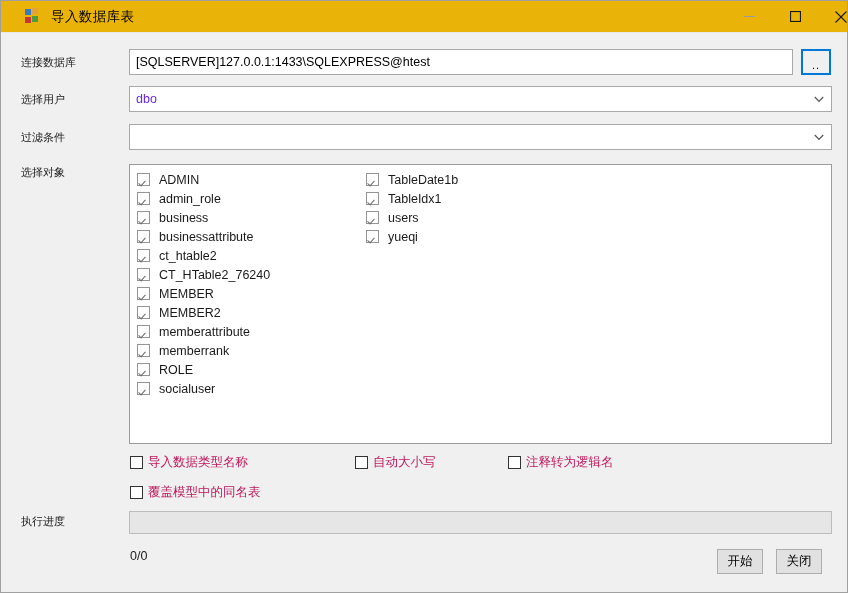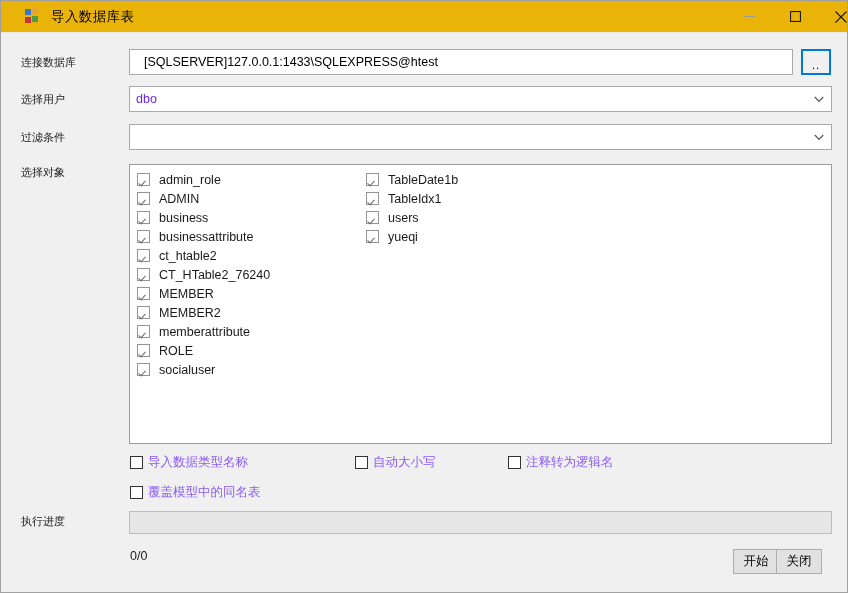--- a/index.html
+++ b/index.html
@@ -85,21 +85,21 @@
 
   .textbox {
     position: absolute;
     box-sizing: border-box;
     background: #ffffff;
     border: 1px solid #a9a9a9;
     font-size: 12.5px;
     color: #000000;
     display: flex;
     align-items: center;
-    padding-left: 14px;
+    padding-left: 6px;
     font-family: "Liberation Sans", "DejaVu Sans", sans-serif;
   }
 
   .browse-btn {
     position: absolute;
     box-sizing: border-box;
     background: #f0f0f0;
     border: 2px solid #0078d7;
     display: flex;
     align-items: center;
@@ -198,21 +198,21 @@
     width: 13px;
     height: 13px;
     box-sizing: border-box;
     border: 1px solid #333333;
     background: #ffffff;
     flex: 0 0 auto;
   }
   .opt .olbl {
     margin-left: 5px;
     font-size: 12.5px;
-    color: #8b5cf6;
+    color: #be185d;
     white-space: nowrap;
   }
 
   
   .progress {
     position: absolute;
     box-sizing: border-box;
     background: #e6e6e6;
     border: 1px solid #bcbcbc;
   }
@@ -295,28 +295,28 @@
       </svg>
     </span>
   </div>
 
   <div class="form-label" style="left:20px; top:164px;">选择对象</div>
 
   <div class="listbox" style="left:128px; top:163px; width:703px; height:280px;">
     <div class="list-col col-a">
         <div class="list-item">
           <span class="cb-box checked"></span>
+          <span class="lbl">ADMIN</span>
+        </div>
+        <div class="list-item">
+          <span class="cb-box checked"></span>
           <span class="lbl">admin_role</span>
         </div>
         <div class="list-item">
           <span class="cb-box checked"></span>
-          <span class="lbl">ADMIN</span>
-        </div>
-        <div class="list-item">
-          <span class="cb-box checked"></span>
           <span class="lbl">business</span>
         </div>
         <div class="list-item">
           <span class="cb-box checked"></span>
           <span class="lbl">businessattribute</span>
         </div>
         <div class="list-item">
           <span class="cb-box checked"></span>
           <span class="lbl">ct_htable2</span>
         </div>
@@ -328,20 +328,24 @@
           <span class="cb-box checked"></span>
           <span class="lbl">MEMBER</span>
         </div>
         <div class="list-item">
           <span class="cb-box checked"></span>
           <span class="lbl">MEMBER2</span>
         </div>
         <div class="list-item">
           <span class="cb-box checked"></span>
           <span class="lbl">memberattribute</span>
+        </div>
+        <div class="list-item">
+          <span class="cb-box checked"></span>
+          <span class="lbl">memberrank</span>
         </div>
         <div class="list-item">
           <span class="cb-box checked"></span>
           <span class="lbl">ROLE</span>
         </div>
         <div class="list-item">
           <span class="cb-box checked"></span>
           <span class="lbl">socialuser</span>
         </div>
       </div>
@@ -380,16 +384,16 @@
   <div class="opt" style="left:129px; top:483px;">
     <span class="obox"></span>
     <span class="olbl">覆盖模型中的同名表</span>
   </div>
 
   <div class="form-label" style="left:20px; top:513px;">执行进度</div>
   <div class="progress" style="left:128px; top:510px; width:703px; height:23px;"></div>
 
   <div class="progress-count" style="left:129px; top:548px;">0/0</div>
 
-  <div class="action-btn" style="left:732px; top:548px; width:46px; height:25px;">开始</div>
+  <div class="action-btn" style="left:716px; top:548px; width:46px; height:25px;">开始</div>
   <div class="action-btn" style="left:775px; top:548px; width:46px; height:25px;">关闭</div>
 
 </div>
 
 </body></html>

